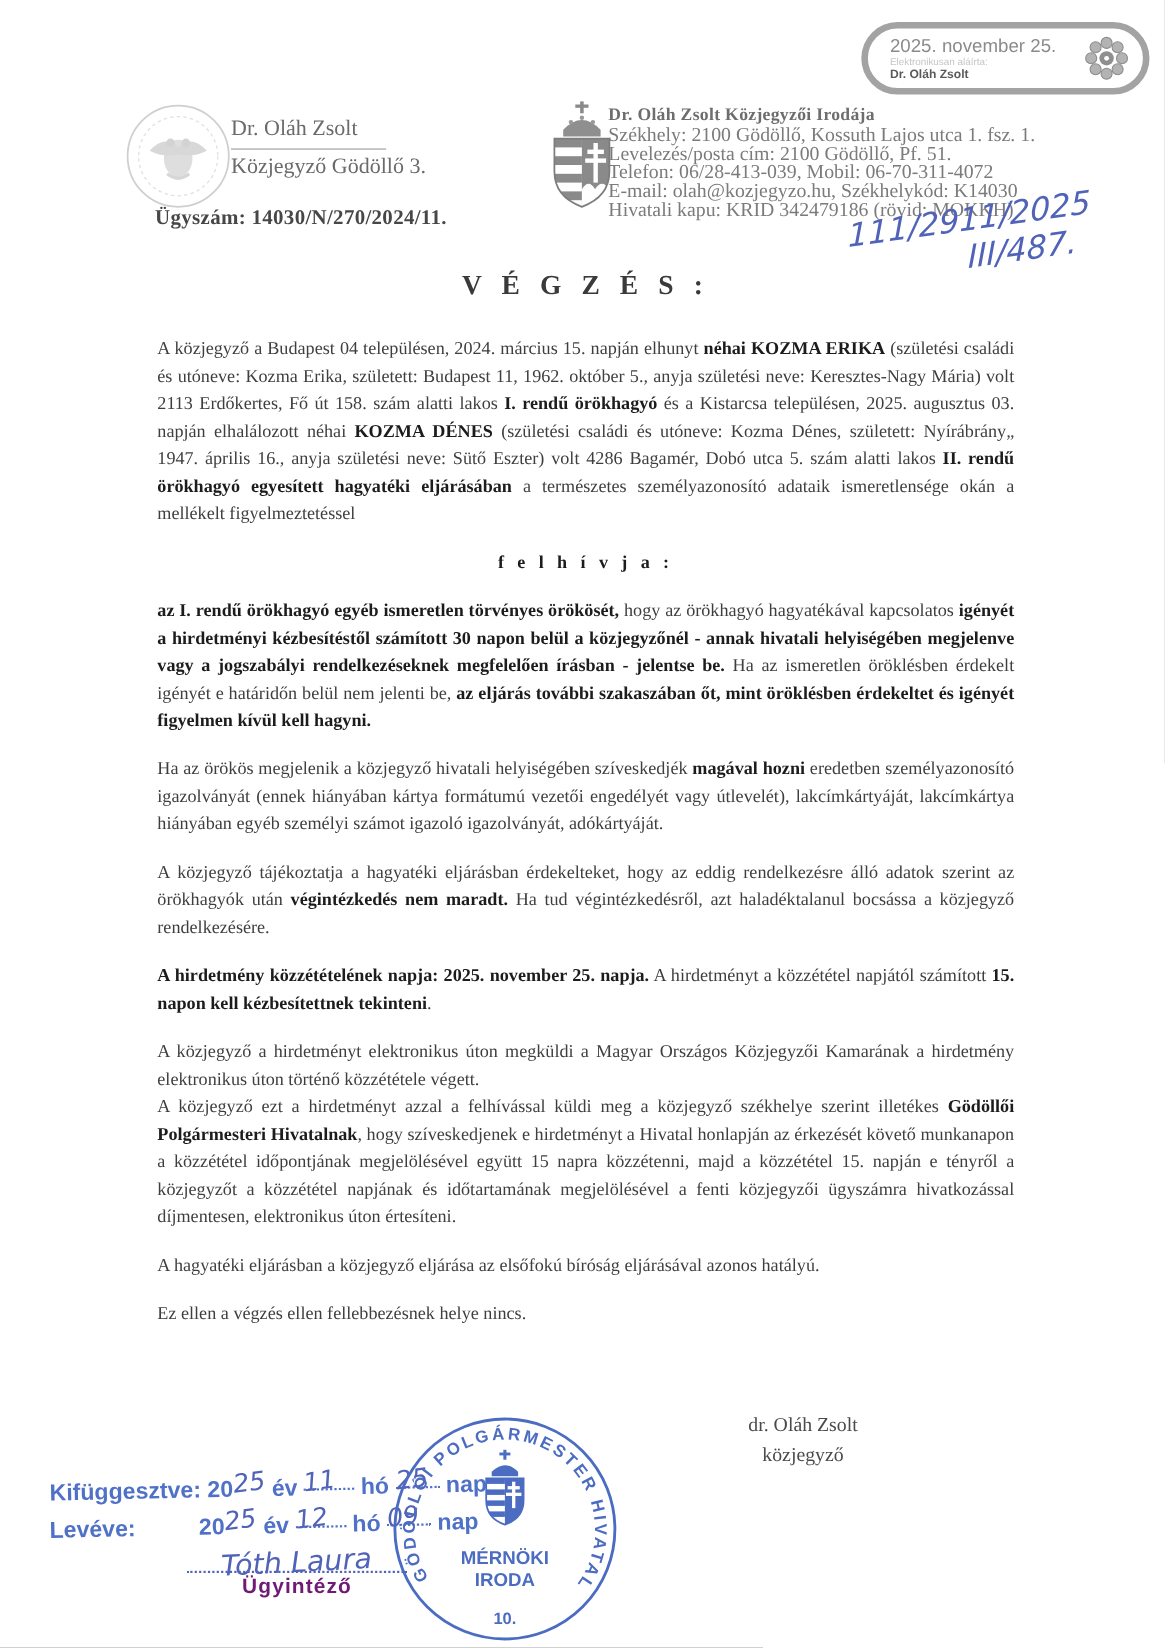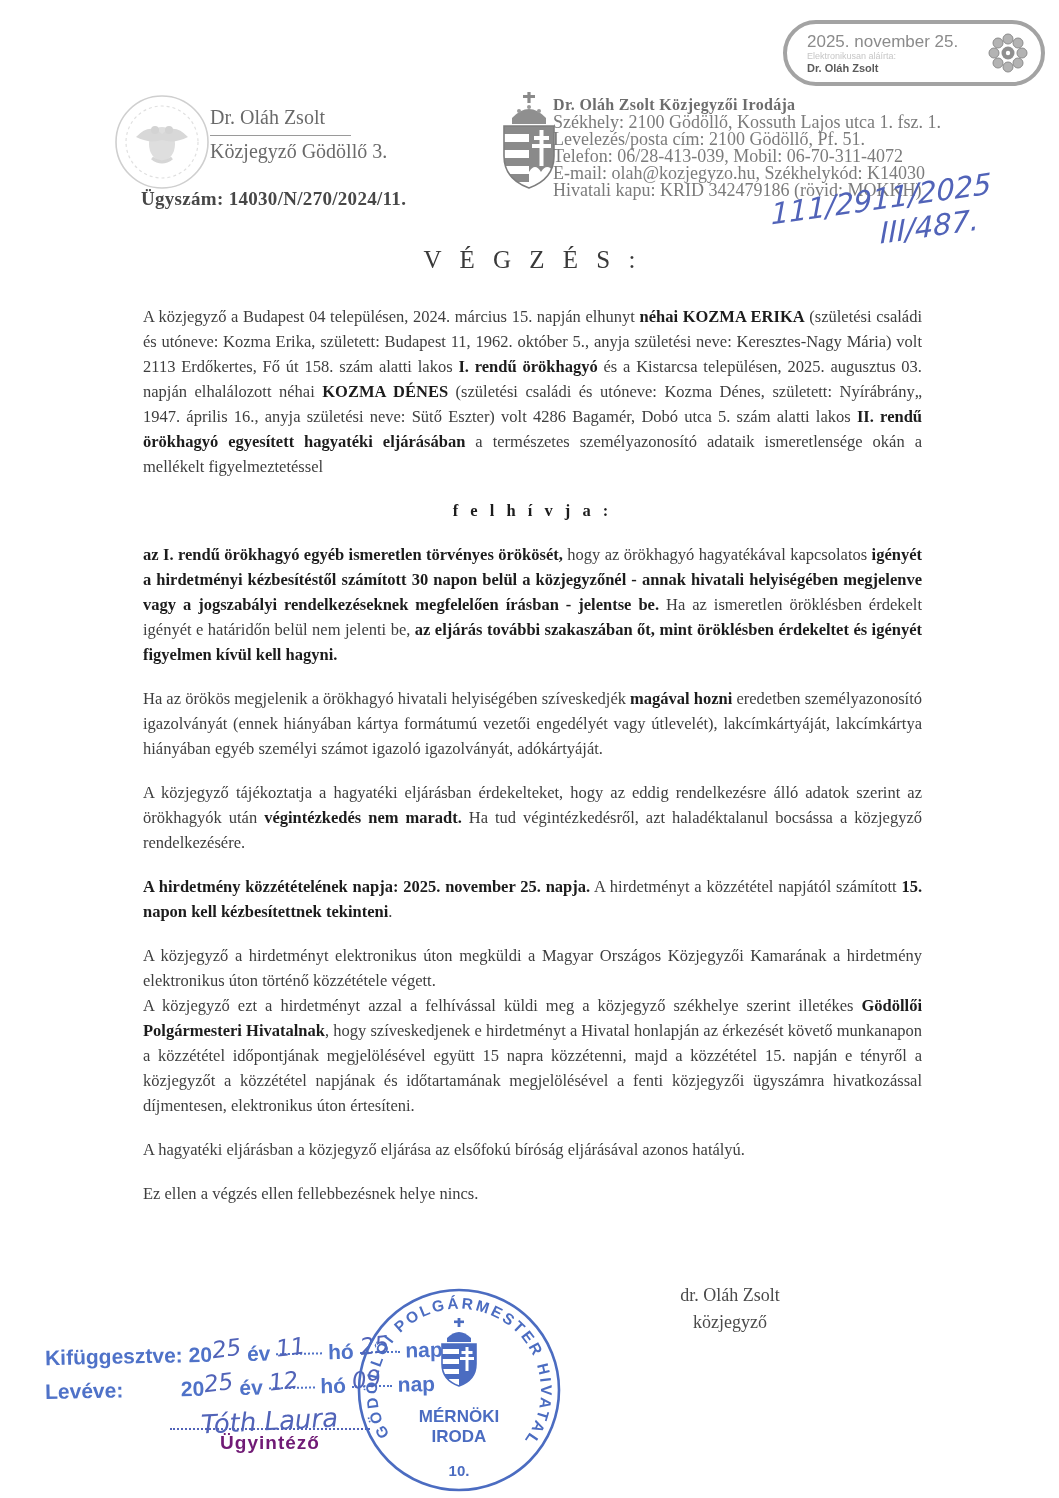--- a/index.html
+++ b/index.html
@@ -4,21 +4,21 @@
 <style>
   html,body{margin:0;padding:0;background:#8a8a8a;}
   .page{
     position:relative;width:1059px;height:1498px;background:#ffffff;
     margin:0 auto;overflow:hidden;
     font-family:"Liberation Serif",serif;color:#3e3e3e;
   }
   
   .esign{
     position:absolute;left:783px;top:20px;width:262px;height:66px;
-    border:4px solid #a3a3a3;border-radius:34px;
+    border:6px solid #a3a3a3;border-radius:34px;
     display:flex;align-items:center;box-sizing:border-box;padding:0 10px 0 20px;
   }
   .esign .txt{flex:1;line-height:1.15;}
   .esign .date{font-family:"Liberation Sans",sans-serif;font-size:17px;color:#8b8b8b;}
   .esign .lbl{font-family:"Liberation Sans",sans-serif;font-size:9px;color:#c6c6c6;}
   .esign .who{font-family:"Liberation Sans",sans-serif;font-size:11px;font-weight:bold;color:#5a5a5a;}
   
   .seal-left{position:absolute;left:112px;top:92px;filter:blur(.4px);}
   .hdr-left{position:absolute;left:210px;top:102px;color:#6a6a6a;font-size:20px;line-height:1.5;}
   .hdr-left .nm{display:inline-block;border-bottom:1.5px solid #9a9a9a;padding:0 26px 3px 0;}
@@ -26,21 +26,21 @@
   .hdr-right{position:absolute;right:118px;top:96px;color:#7b7b7b;}
   .hdr-right .office{font-size:16px;font-weight:bold;color:#6d6d6d;letter-spacing:.3px;}
   .hdr-right .ln{font-size:18px;line-height:17px;}
   .case{position:absolute;left:141px;top:188px;font-size:19px;font-weight:bold;color:#474747;letter-spacing:.3px;}
   
   .hw{font-family:"DejaVu Sans",sans-serif;font-style:italic;color:#5163b8;}
   .hw-case{position:absolute;left:770px;top:183px;width:210px;text-align:right;
     transform:rotate(-8deg) skewX(-8deg);font-size:29px;line-height:34px;}
   
   .docbody{position:absolute;left:143px;top:246px;width:779px;}
-  .doc-title{text-align:center;font-size:25px;font-weight:normal;letter-spacing:6px;color:#3a3a3a;margin:0 0 30px 0;}
+  .doc-title{text-align:center;font-size:25px;font-weight:bold;letter-spacing:6px;color:#3a3a3a;margin:0 0 30px 0;}
   .para{margin:0 0 19px 0;text-align:justify;font-size:16.5px;line-height:25px;}
   .para .b{font-weight:bold;color:#1c1c1c;}
   .para.center{text-align:center;font-weight:bold;letter-spacing:4px;color:#2a2a2a;}
   .para.nogap{margin-bottom:0;}
   .para.plain{text-align:left;}
   
   .sig{position:absolute;left:620px;top:1282px;width:220px;text-align:center;font-size:18px;color:#4a4a4a;line-height:27px;}
   
   .stampline{position:absolute;font-family:"Liberation Sans",sans-serif;font-weight:bold;
     color:#4f72c8;font-size:21px;transform:rotate(-1.2deg);white-space:nowrap;}
@@ -140,21 +140,21 @@
     <div>111/2911/2025</div>
     <div>III/487.</div>
   </div>
 
   <div class="docbody">
     <div class="doc-title">V É G Z É S :</div>
     <div>
         <p class="para"><span>A közjegyző a Budapest 04 településen, 2024. március 15. napján elhunyt </span><span class="b">néhai KOZMA ERIKA</span><span> (születési családi és utóneve: Kozma Erika, született: Budapest 11, 1962. október 5., anyja születési neve: Keresztes-Nagy Mária) volt 2113 Erdőkertes, Fő út 158. szám alatti lakos </span><span class="b">I. rendű örökhagyó</span><span> és a Kistarcsa településen, 2025. augusztus 03. napján elhalálozott néhai </span><span class="b">KOZMA DÉNES</span><span> (születési családi és utóneve: Kozma Dénes, született: Nyírábrány„ 1947. április 16., anyja születési neve: Sütő Eszter) volt 4286 Bagamér, Dobó utca 5. szám alatti lakos </span><span class="b">II. rendű örökhagyó egyesített hagyatéki eljárásában</span><span> a természetes személyazonosító adataik ismeretlensége okán a mellékelt figyelmeztetéssel</span></p>
         <p class="para center"><span class="b">f e l h í v j a :</span></p>
         <p class="para"><span class="b">az I. rendű örökhagyó egyéb ismeretlen törvényes örökösét,</span><span> hogy az örökhagyó hagyatékával kapcsolatos </span><span class="b">igényét a hirdetményi kézbesítéstől számított 30 napon belül a közjegyzőnél - annak hivatali helyiségében megjelenve vagy a jogszabályi rendelkezéseknek megfelelően írásban - jelentse be.</span><span> Ha az ismeretlen öröklésben érdekelt igényét e határidőn belül nem jelenti be, </span><span class="b">az eljárás további szakaszában őt, mint öröklésben érdekeltet és igényét figyelmen kívül kell hagyni.</span></p>
-        <p class="para"><span>Ha az örökös megjelenik a örökhagyó hivatali helyiségében szíveskedjék </span><span class="b">magával hozni</span><span> eredetben személyazonosító igazolványát (ennek hiányában kártya formátumú vezetői engedélyét vagy útlevelét), lakcímkártyáját, lakcímkártya hiányában egyéb személyi számot igazoló igazolványát, adókártyáját.</span></p>
+        <p class="para"><span>Ha az örökös megjelenik a közjegyző hivatali helyiségében szíveskedjék </span><span class="b">magával hozni</span><span> eredetben személyazonosító igazolványát (ennek hiányában kártya formátumú vezetői engedélyét vagy útlevelét), lakcímkártyáját, lakcímkártya hiányában egyéb személyi számot igazoló igazolványát, adókártyáját.</span></p>
         <p class="para"><span>A közjegyző tájékoztatja a hagyatéki eljárásban érdekelteket, hogy az eddig rendelkezésre álló adatok szerint az örökhagyók után </span><span class="b">végintézkedés nem maradt.</span><span> Ha tud végintézkedésről, azt haladéktalanul bocsássa a közjegyző rendelkezésére.</span></p>
         <p class="para"><span class="b">A hirdetmény közzétételének napja: 2025. november 25. napja.</span><span> A hirdetményt a közzététel napjától számított </span><span class="b">15. napon kell kézbesítettnek tekinteni</span><span>.</span></p>
         <p class="para nogap"><span>A közjegyző a hirdetményt elektronikus úton megküldi a Magyar Országos Közjegyzői Kamarának a hirdetmény elektronikus úton történő közzététele végett.</span></p>
         <p class="para"><span>A közjegyző ezt a hirdetményt azzal a felhívással küldi meg a közjegyző székhelye szerint illetékes </span><span class="b">Gödöllői Polgármesteri Hivatalnak</span><span>, hogy szíveskedjenek e hirdetményt a Hivatal honlapján az érkezését követő munkanapon a közzététel időpontjának megjelölésével együtt 15 napra közzétenni, majd a közzététel 15. napján e tényről a közjegyzőt a közzététel napjának és időtartamának megjelölésével a fenti közjegyzői ügyszámra hivatkozással díjmentesen, elektronikus úton értesíteni.</span></p>
         <p class="para plain"><span>A hagyatéki eljárásban a közjegyző eljárása az elsőfokú bíróság eljárásával azonos hatályú.</span></p>
         <p class="para plain"><span>Ez ellen a végzés ellen fellebbezésnek helye nincs.</span></p>
       </div>
   </div>
 
   <div class="sig">

